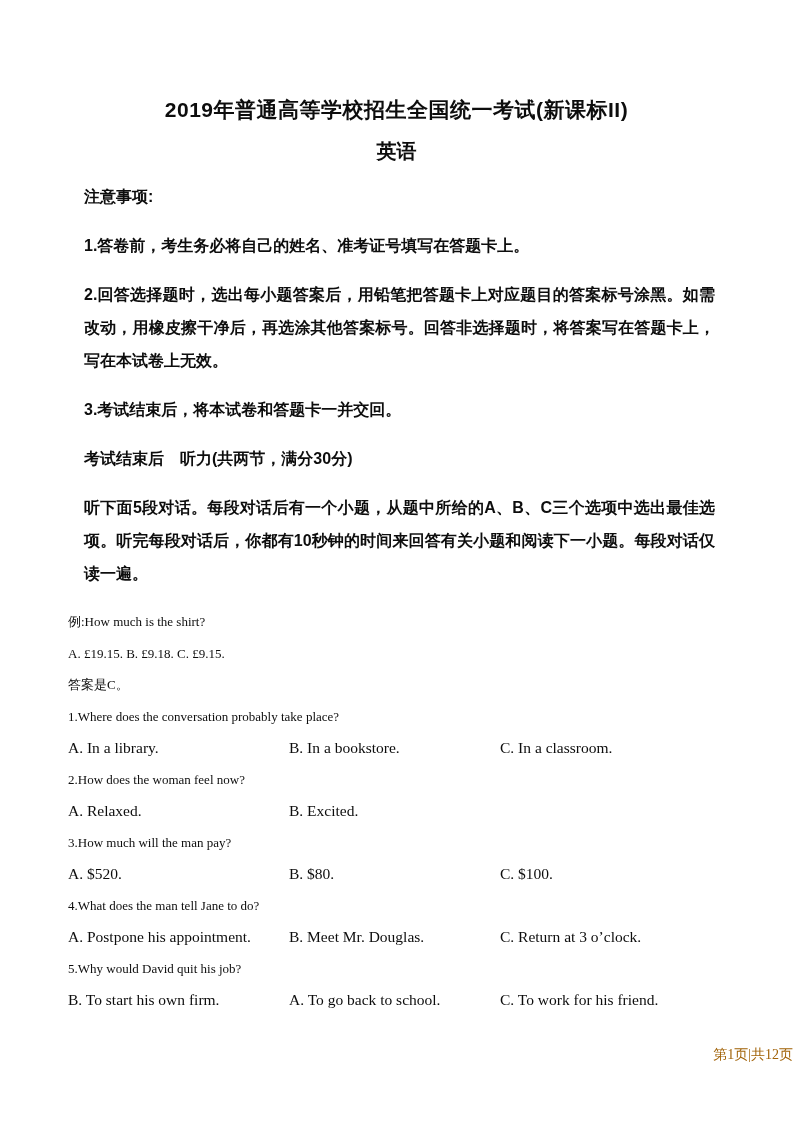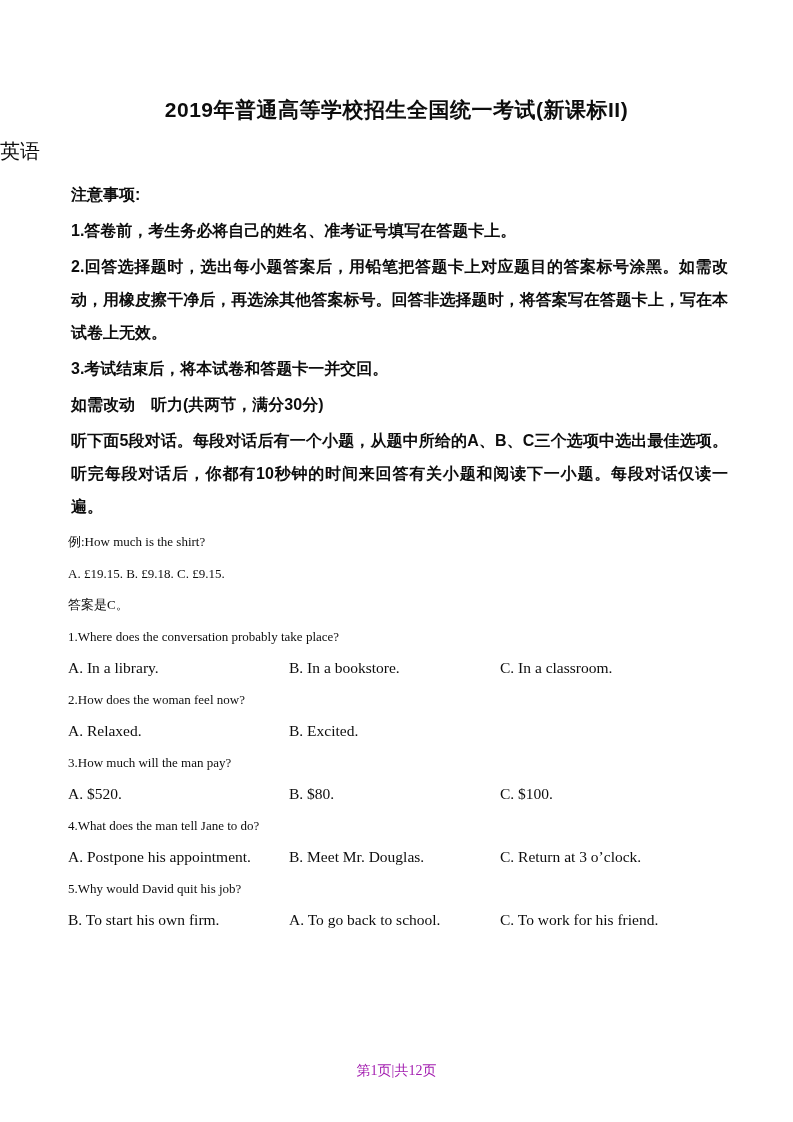--- a/index.html
+++ b/index.html
@@ -22,31 +22,31 @@
     margin: 0 0 14px 0;
     text-align: center;
     font-family: "Liberation Sans", sans-serif;
     font-weight: 700;
     font-size: 21px;
     line-height: 28px;
     letter-spacing: 0.5px;
   }
   .exam-subject {
     margin: 0 0 14px 0;
-    text-align: left;
+    text-align: center;
     font-family: "Liberation Sans", sans-serif;
-    font-weight: 400;
+    font-weight: 700;
     font-size: 20px;
     line-height: 26px;
   }
   .content {
     padding: 0 62px 0 68px;
   }
   .zh {
-    margin: 3px;
+    margin: 16px;
     font-family: "Liberation Sans", sans-serif;
     font-weight: 700;
     font-size: 16px;
     line-height: 33px;
     text-align: justify;
   }
   .en {
     margin: 0;
     font-family: "Liberation Serif", serif;
     font-weight: 400;
@@ -58,43 +58,43 @@
     grid-template-columns: 221px 211px 1fr;
     font-family: "Liberation Serif", serif;
     font-weight: 400;
     font-size: 15.5px;
     line-height: 31.5px;
   }
   .footer {
     position: absolute;
     left: 0;
     right: 0;
-    bottom: 42px;
-    text-align: center;
+    bottom: 58px;
+    text-align: right;
     font-family: "Liberation Serif", serif;
     font-size: 14px;
-    color: #a21caf;
+    color: #a16207;
   }
 </style>
 </head>
 <body>
 
 <div class="page">
 
   <h1 class="exam-title">2019年普通高等学校招生全国统一考试(新课标II)</h1>
   <h2 class="exam-subject">英语</h2>
 
   <div class="content">
 
     <p class="zh">注意事项:</p>
     <p class="zh">1.答卷前，考生务必将自己的姓名、准考证号填写在答题卡上。</p>
     <p class="zh">2.回答选择题时，选出每小题答案后，用铅笔把答题卡上对应题目的答案标号涂黑。如需改动，用橡皮擦干净后，再选涂其他答案标号。回答非选择题时，将答案写在答题卡上，写在本试卷上无效。</p>
     <p class="zh">3.考试结束后，将本试卷和答题卡一并交回。</p>
 
-    <p class="zh">如需改动　听力(共两节，满分30分)</p>
+    <p class="zh">考试结束后　听力(共两节，满分30分)</p>
 
     <p class="zh">听下面5段对话。每段对话后有一个小题，从题中所给的A、B、C三个选项中选出最佳选项。听完每段对话后，你都有10秒钟的时间来回答有关小题和阅读下一小题。每段对话仅读一遍。</p>
 
     <p class="en">例:How much is the shirt?</p>
     <p class="en">A. £19.15. B. £9.18. C. £9.15.</p>
     <p class="en">答案是C。</p>
 
     <p class="en">1.Where does the conversation probably take place?</p>
     <div class="opt-row">
       <span>A. In a library.</span>

